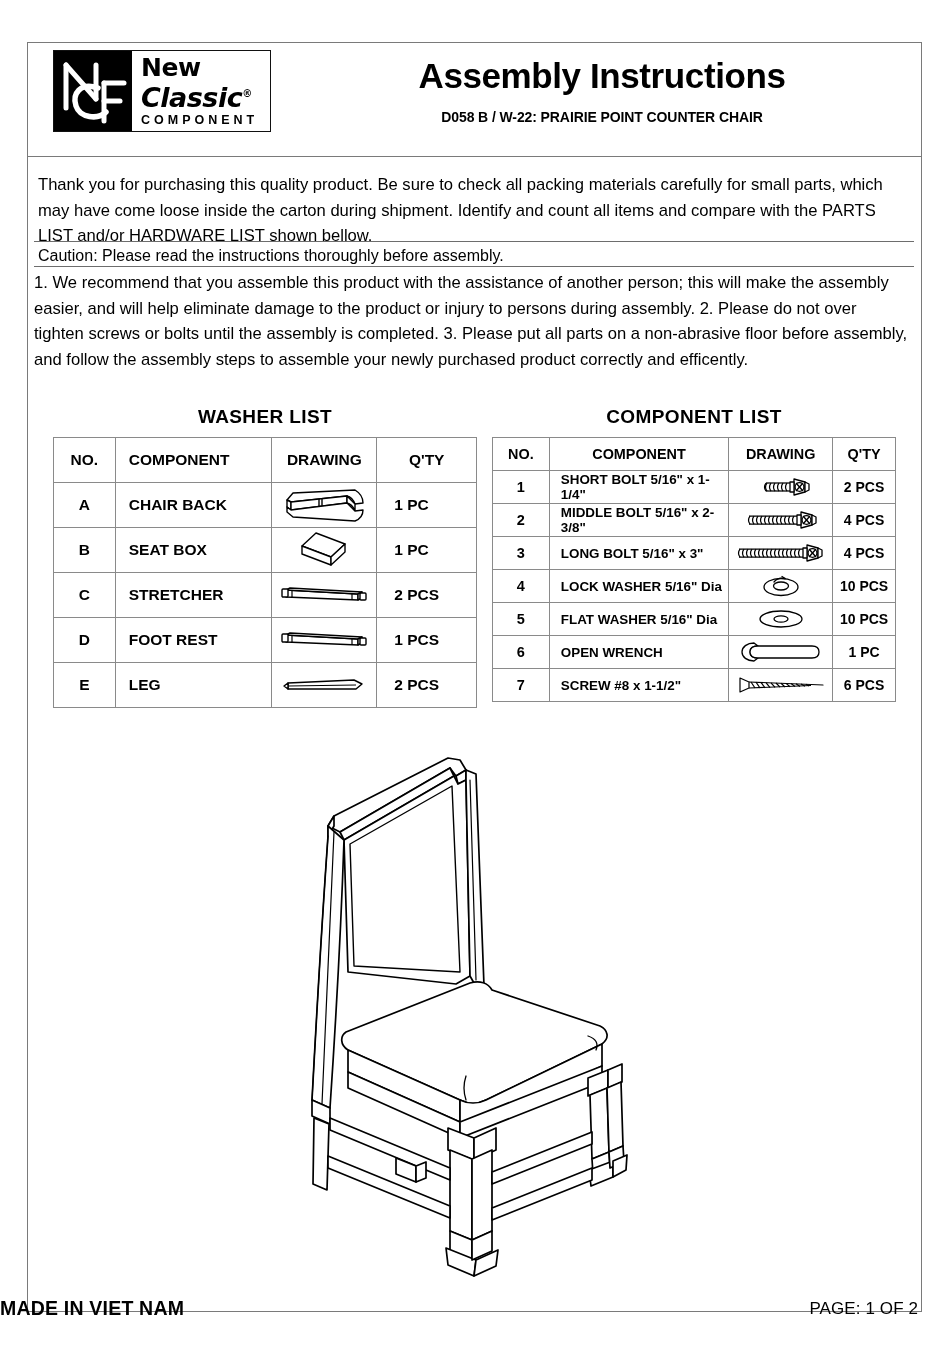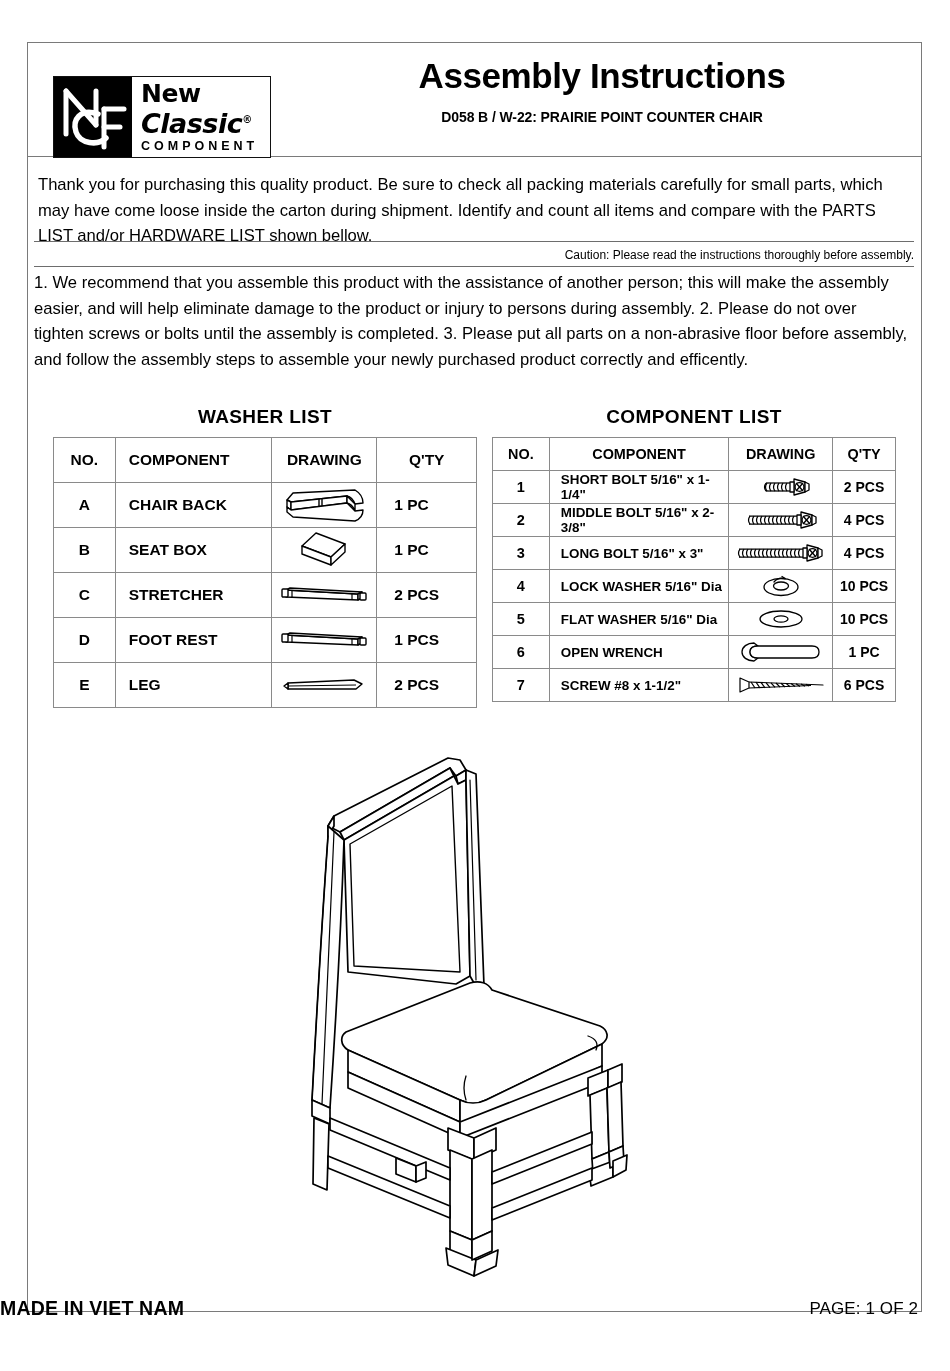--- a/index.html
+++ b/index.html
@@ -32,21 +32,21 @@
     position: absolute;
     left: 27px;
     top: 42px;
     width: 895px;
     height: 115px;
     border-bottom: 1.5px solid #7a7a7a;
   }
   .logo-wrap {
     position: absolute;
     left: 26px;
-    top: 34px;
+    top: 8px;
     width: 218px;
     height: 82px;
     border: 1.5px solid #111;
     display: flex;
     background: #fff;
   }
   .logo-mark {
     width: 78px;
     height: 100%;
     background: #000;
@@ -120,23 +120,22 @@
   }
   .caution-rule-top {
     position: absolute; left: 34px; top: 241px; width: 880px;
     border-top: 1.2px solid #6d6d6d;
   }
   .caution {
     position: absolute;
     left: 38px;
     top: 244px;
     width: 876px;
-    font-size: 12px;
+    font-size: 16px;
     line-height: 23px;
-    text-align: right;
   }
   .caution-rule-bottom {
     position: absolute; left: 34px; top: 266px; width: 880px;
     border-top: 1.2px solid #6d6d6d;
   }
   .notes {
     position: absolute;
     left: 34px;
     top: 270px;
     width: 876px;

